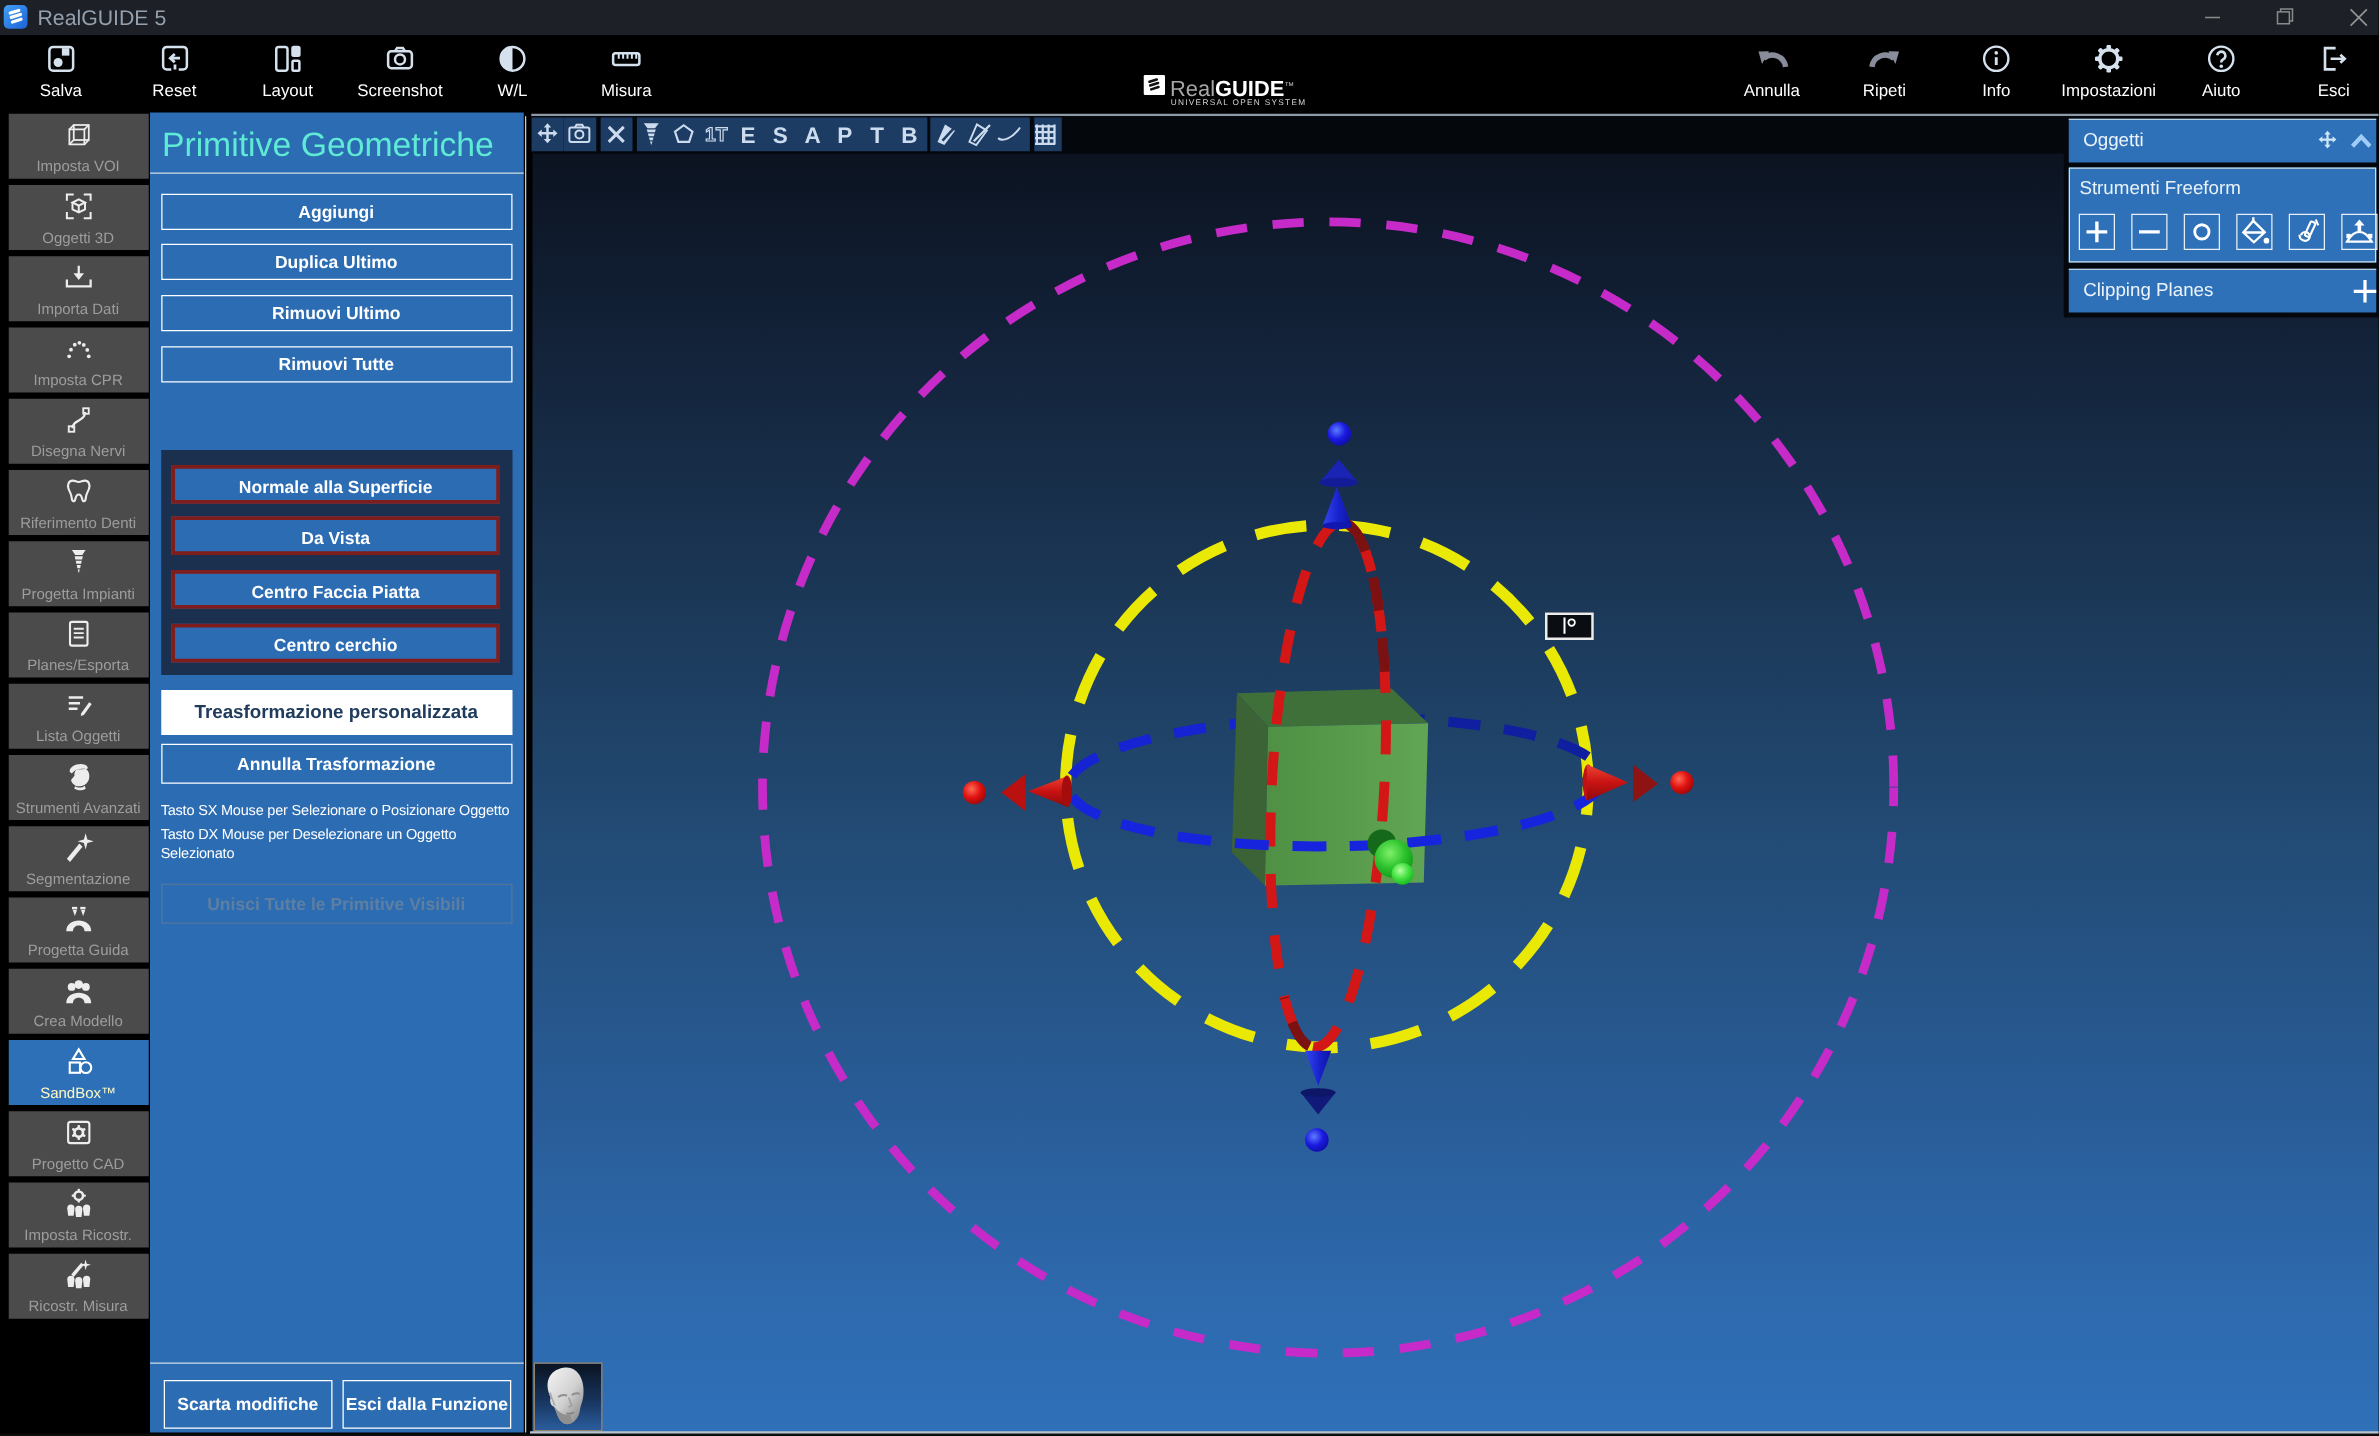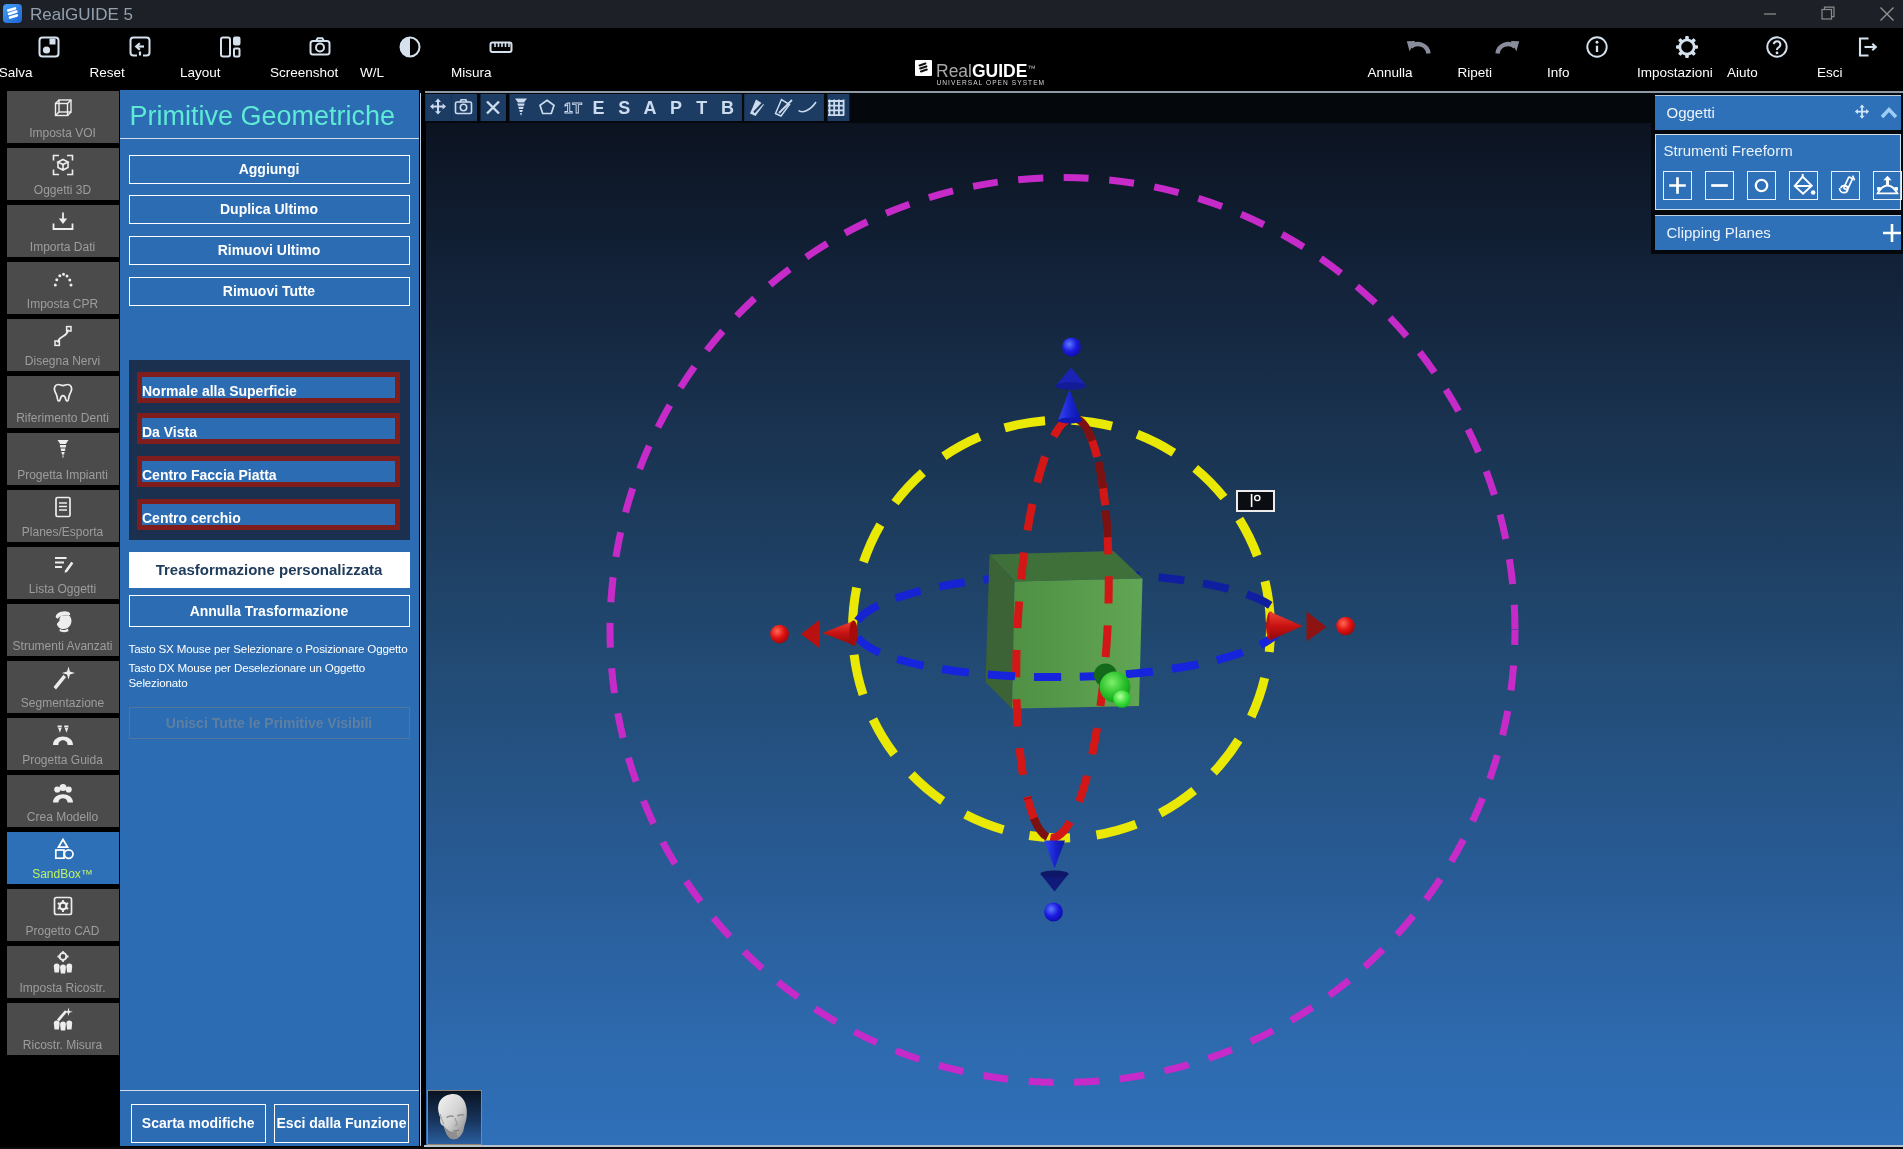--- a/index.html
+++ b/index.html
@@ -3,39 +3,39 @@
 <style>
 *{margin:0;padding:0;box-sizing:border-box}
 html,body{width:1903px;height:1149px;overflow:hidden;background:#000;font-family:"Liberation Sans",sans-serif;position:relative}
 .abs{position:absolute}
 
 #titlebar{left:0;top:0;width:1903px;height:32px;background:#1d2127}
 #tlogo{left:3px;top:4px;width:19px;height:19px;border-radius:4px;background:linear-gradient(135deg,#44a0f4,#1b63d6)}
 #ttext{left:30px;top:5px;font-size:17px;color:#95a0ae}
 
 #toolbar{left:0;top:28px;width:1903px;height:62px;background:#000}
-.tbtn{position:absolute;width:100px;top:6px;color:#fff}
+.tbtn{position:absolute;width:100px;top:6px;text-align:center;color:#fff}
 .tbtn svg{display:block;margin:0 auto}
 .tbtn .lbl{display:block;margin-top:5px;font-size:13.5px;color:#fff}
 
 #topline{left:425px;top:91px;width:1478px;height:1.5px;background:#8e99a6}
 #botline{left:424px;top:1145px;width:1479px;height:1.5px;background:#b8c2cc}
 #botblack{left:0;top:1146.5px;width:1903px;height:3px;background:#0c0c0c}
 
 .si{position:absolute;left:6.5px;width:112px;height:52.3px;background:#4b4b4b;text-align:center}
 .si .lbl{position:absolute;left:0;right:0;top:35px;font-size:12px;color:#9d9d9d;white-space:nowrap}
 .si svg{position:absolute;left:50%;top:3px;transform:translateX(-50%)}
 .si.sel{background:#2e70b8}
-.si.sel .lbl{color:#bef264}
+.si.sel .lbl{color:#fef9c3}
 
 #panel{left:119.5px;top:90px;width:299px;height:1056px;background:#2b6cb3}
 #vline{left:419.5px;top:93px;width:1.5px;height:1053px;background:#c2cfdb}
 .pbtn{position:absolute;left:9px;width:281px;height:29px;border:1px solid #fff;color:#fff;font-size:14px;font-weight:bold;text-align:center;line-height:27px}
 .phead{position:absolute;left:9px;width:281px;height:36px;background:#fff;color:#203c5c;font-size:15px;font-weight:bold;text-align:center;line-height:36px}
-.gbtn{position:absolute;left:17.5px;width:263px;height:31px;border:5px solid #7f1d1d;background:#2b6cb3;color:#fff;font-size:14px;font-weight:bold;line-height:29px}
+.gbtn{position:absolute;left:17.5px;width:263px;height:31px;border:3px solid #7f1d1d;background:#2b6cb3;color:#fff;font-size:14px;font-weight:bold;text-align:center;line-height:29px}
 .hint{position:absolute;left:9px;width:285px;font-size:11.6px;color:#fff;letter-spacing:-0.15px}
 
 #viewport{left:425.5px;top:93px;width:1477.5px;height:1053px;background:linear-gradient(180deg,#0a101c 0%,#13233a 18%,#1b3756 36%,#224b75 55%,#285b95 74%,#2d68ab 88%,#2f70b9 100%)}
 #vtoolbar{left:424.5px;top:93px;width:1226px;height:29.5px;background:#04070c}
 
 #tooltip{left:1236px;top:490px;width:39px;height:22px;background:#0a0d12;border:2px solid #ececec}
 
 #thumb{left:427px;top:1090px;width:55px;height:55px;border:1.5px solid #93836b;background:linear-gradient(180deg,#0a1322,#17345c 55%,#2a5d9d)}
 
 #rpback{left:1650.5px;top:93px;width:252.5px;height:161px;background:#04070c}

